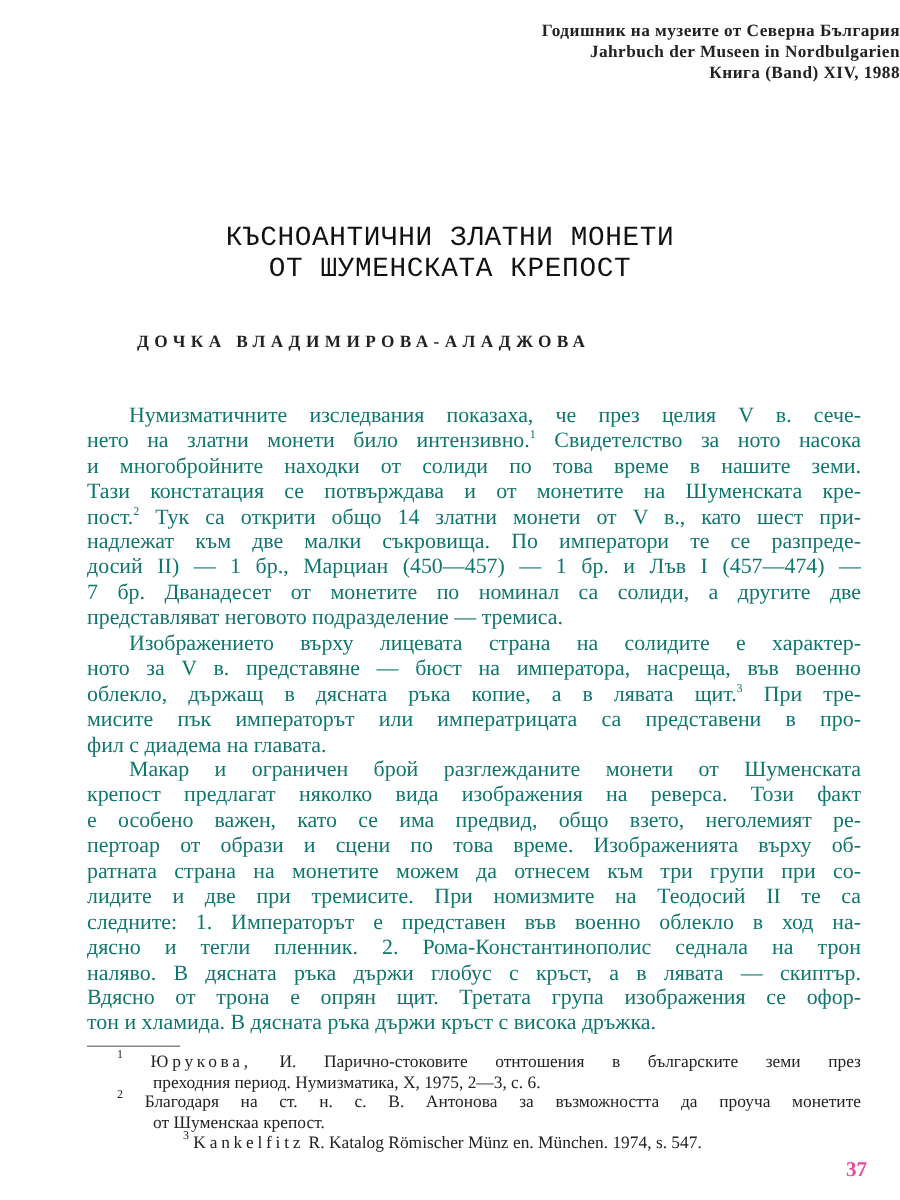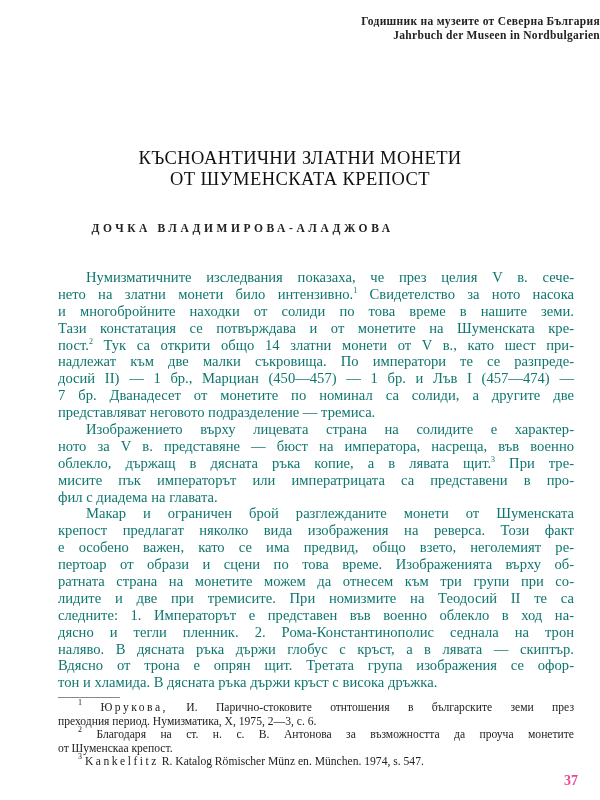--- a/index.html
+++ b/index.html
@@ -14,21 +14,21 @@
   .header {
     position: absolute; top: 14px; left: 0; width: 600px;
     text-align: right; font-size: 11.5px; line-height: 14px;
     font-family: "Liberation Serif", serif; font-weight: bold; color: #222;
     letter-spacing: 0.3px;
   }
   .header div { white-space: nowrap; }
   .title {
     position: absolute; top: 148px; left: 0; width: 600px;
     text-align: center; font-size: 18.5px; line-height: 21px;
-    font-family: Liberation Serif, serif; letter-spacing: 0.4px; color: #111;
+    font-family: Liberation Mono, monospace; letter-spacing: 0.4px; color: #111;
   }
   .author {
     position: absolute; top: 222px; left: 0; width: 485px;
     text-align: center; font-size: 11.5px; letter-spacing: 3.6px;
     font-family: "Liberation Serif", serif; font-weight: bold; color: #222;
   }
   .body {
     position: absolute; top: 269px; left: 58px; width: 516px;
     font-family: "Liberation Serif", serif; font-size: 14.6px; line-height: 16.9px;
     color: #0f766e;
@@ -43,35 +43,36 @@
   .rule {
     position: absolute; top: 697px; left: 58px; width: 62px; height: 0;
     border-top: 1px solid #888;
   }
   .footnotes {
     position: absolute; top: 701px; left: 58px; width: 516px;
     font-family: "Liberation Serif", serif; font-size: 11.6px; line-height: 13.5px; color: #222;
   }
   .footnotes .line { white-space: nowrap; display: block; text-align: justify; text-align-last: justify; }
   .footnotes .line.indent { padding-left: 20px; }
-  .footnotes .line.last { text-align-last: left; }
+  .footnotes .line.last { text-align-last: left; margin-left: 44px; }
   .spaced { letter-spacing: 2.5px; }
   .pagenum {
     position: absolute; top: 773px; left: 564px;
     font-family: "Liberation Serif", serif; font-weight: bold; font-size: 14px; color: #ec4899;
   }
 </style>
 </head>
 <body>
 
 <div class="page">
 
   <div class="header">
     <div>Годишник на музеите от Северна България</div>
     <div>Jahrbuch der Museen in Nordbulgarien</div>
+    <div>Книга (Band) XIV, 1988</div>
   </div>
 
   <div class="title">
     <div>КЪСНОАНТИЧНИ ЗЛАТНИ МОНЕТИ</div>
     <div>ОТ ШУМЕНСКАТА КРЕПОСТ</div>
   </div>
 
   <div class="author">ДОЧКА ВЛАДИМИРОВА-АЛАДЖОВА</div>
 
   <div class="body">

